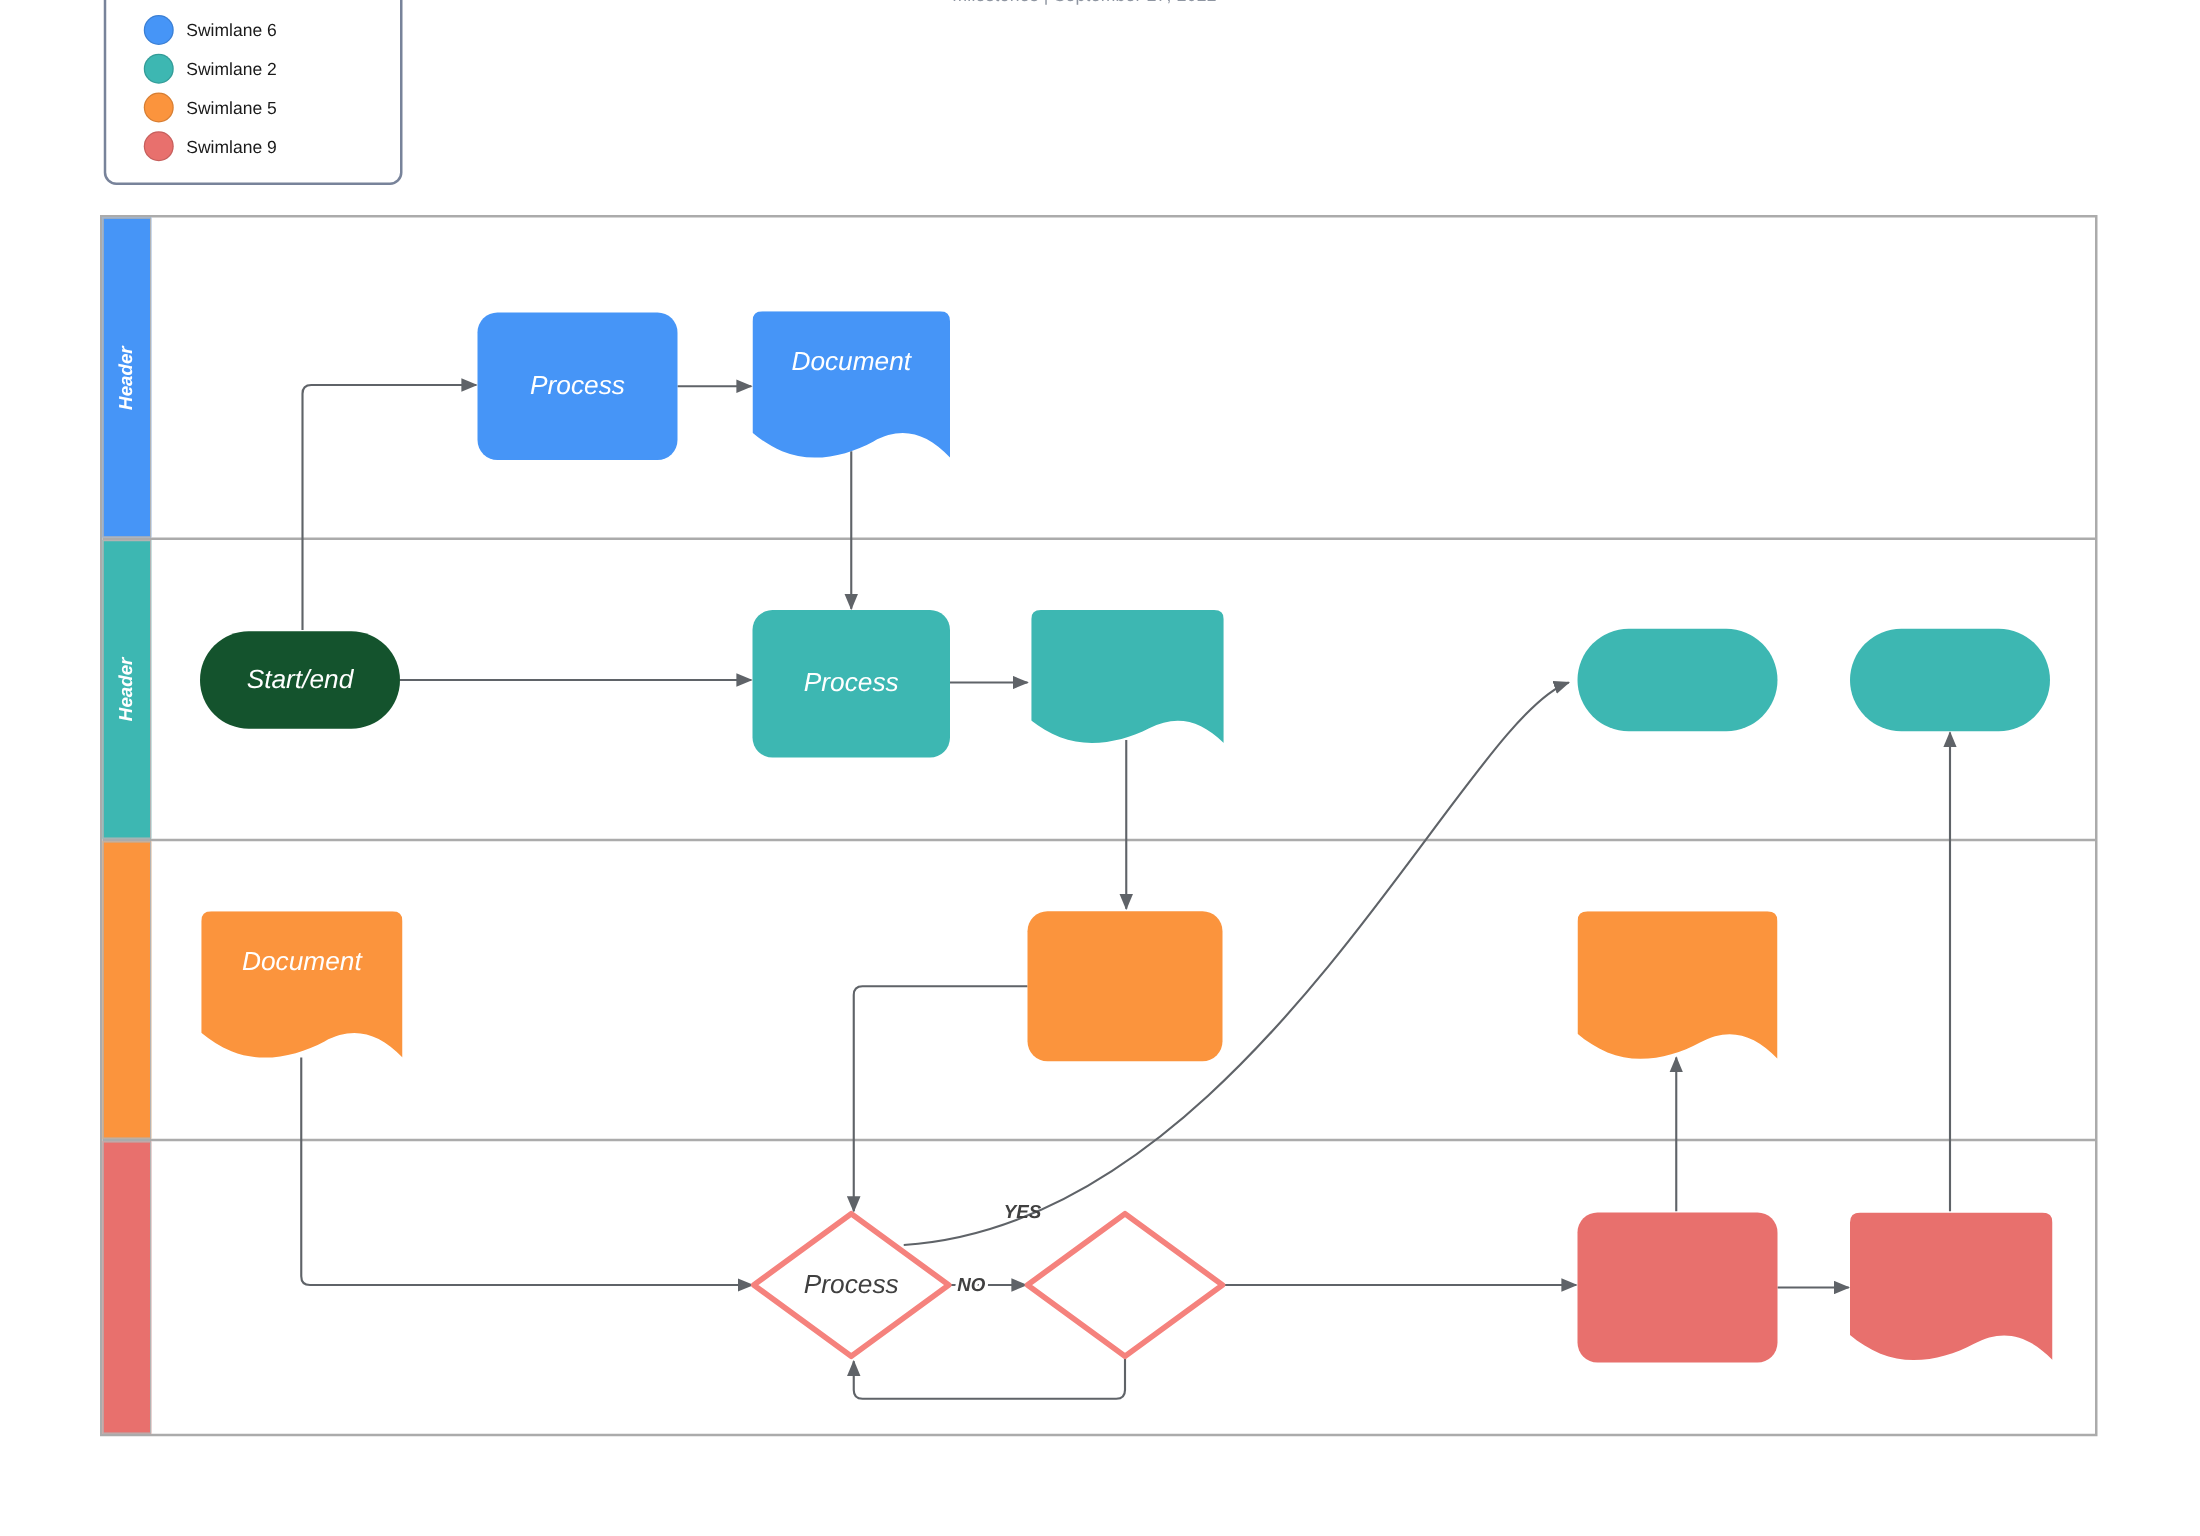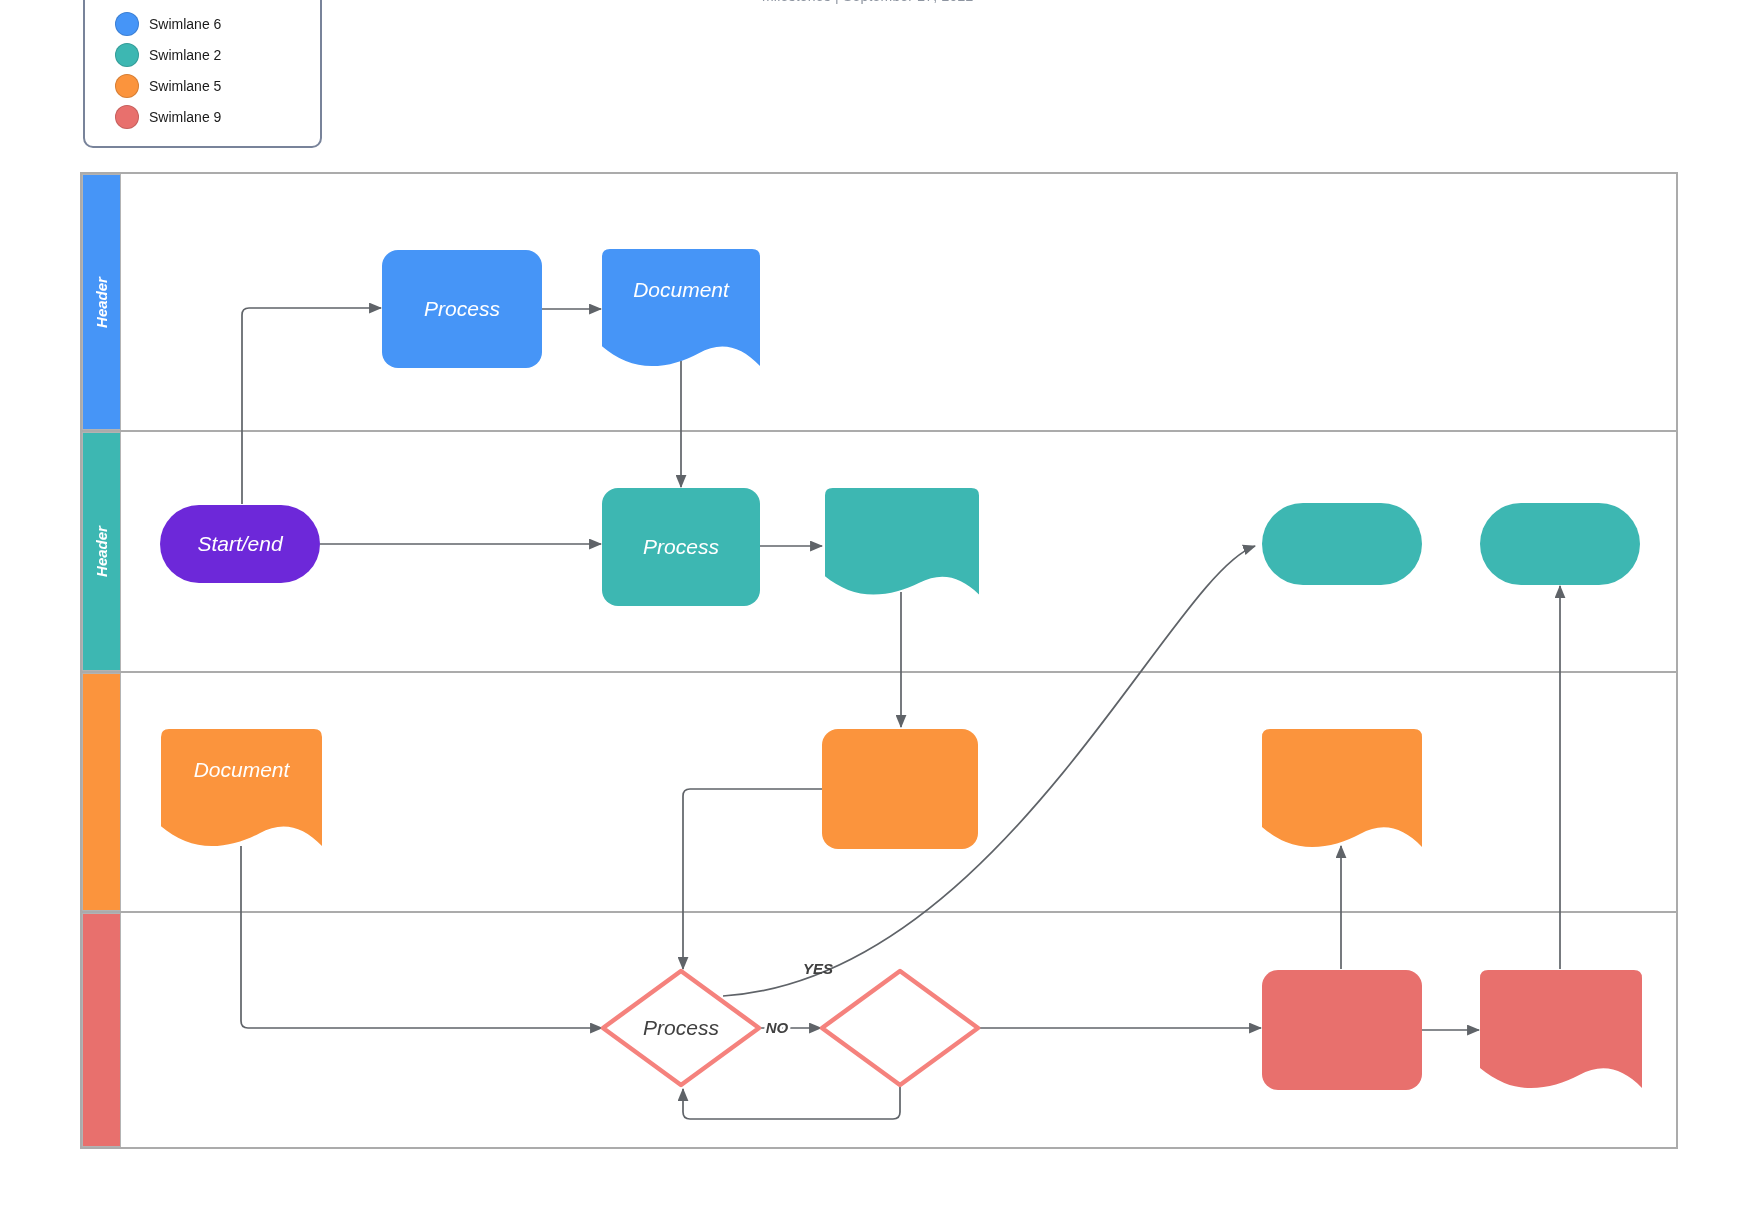--- a/index.html
+++ b/index.html
@@ -141,21 +141,21 @@
   <div class="lbl">Process</div>
 </div>
 
 <div class="shape" style="left:602px;top:249px;width:158px;height:121px">
   <svg viewBox="0 0 160 122" preserveAspectRatio="none">
     <path d="M8,0 H152 Q160,0 160,8 V118 C140,97 120,93 98,105 C76,117 48,123 24,113 C15,109 7,104 0,98 V8 Q0,0 8,0 Z" fill="#4695f7"></path>
   </svg>
   <div class="lbl doc-lbl">Document</div>
 </div>
 
-<div class="shape stadium" style="left: 160px; top: 505px; width: 160px; height: 78px; background: #6d28d9;">
+<div class="shape stadium" style="left: 160px; top: 505px; width: 160px; height: 78px; background: #14532d;">
   <div class="lbl">Start/end</div>
 </div>
 
 <div class="shape rect" style="left: 602px; top: 488px; width: 158px; height: 118px; background: rgb(61, 183, 178);">
   <div class="lbl">Process</div>
 </div>
 
 <div class="shape" style="left:825px;top:488px;width:154px;height:110px">
   <svg viewBox="0 0 160 122" preserveAspectRatio="none">
     <path d="M8,0 H152 Q160,0 160,8 V118 C140,97 120,93 98,105 C76,117 48,123 24,113 C15,109 7,104 0,98 V8 Q0,0 8,0 Z" fill="#3db7b2"></path>

